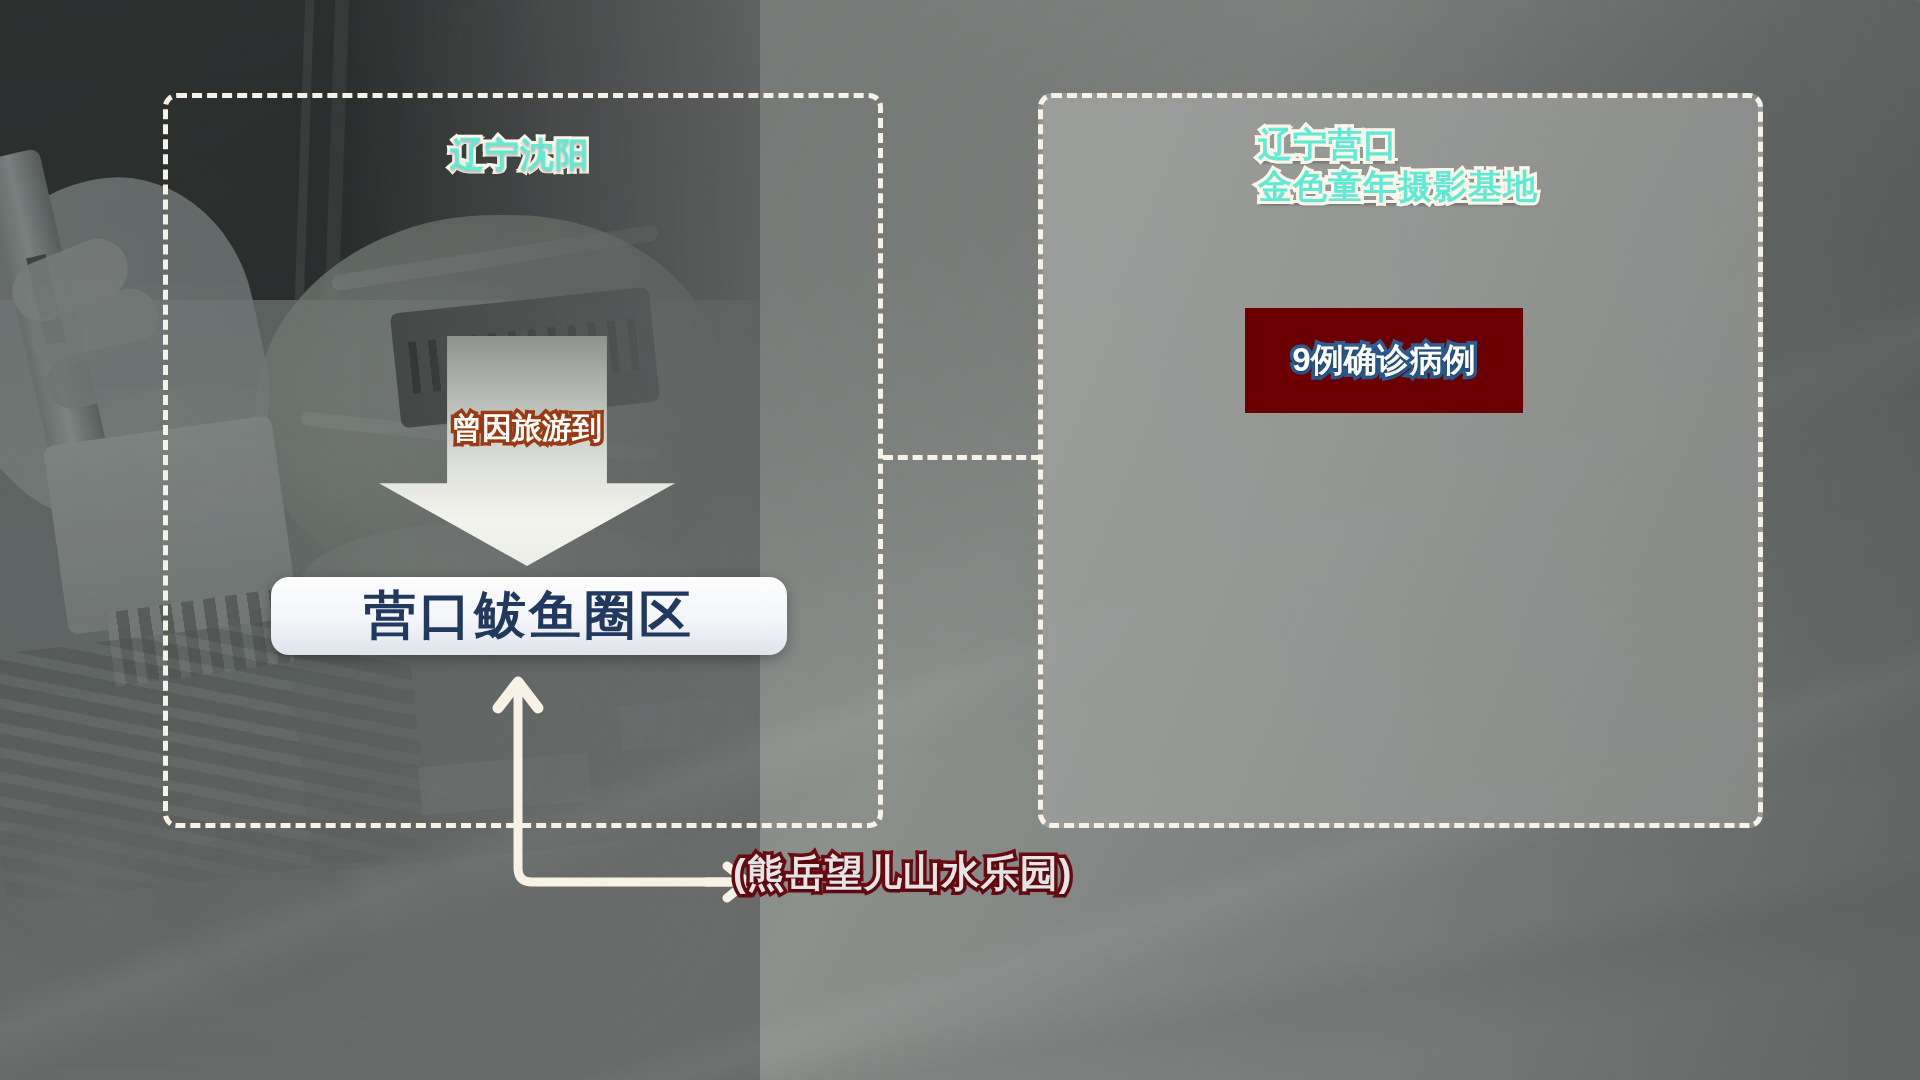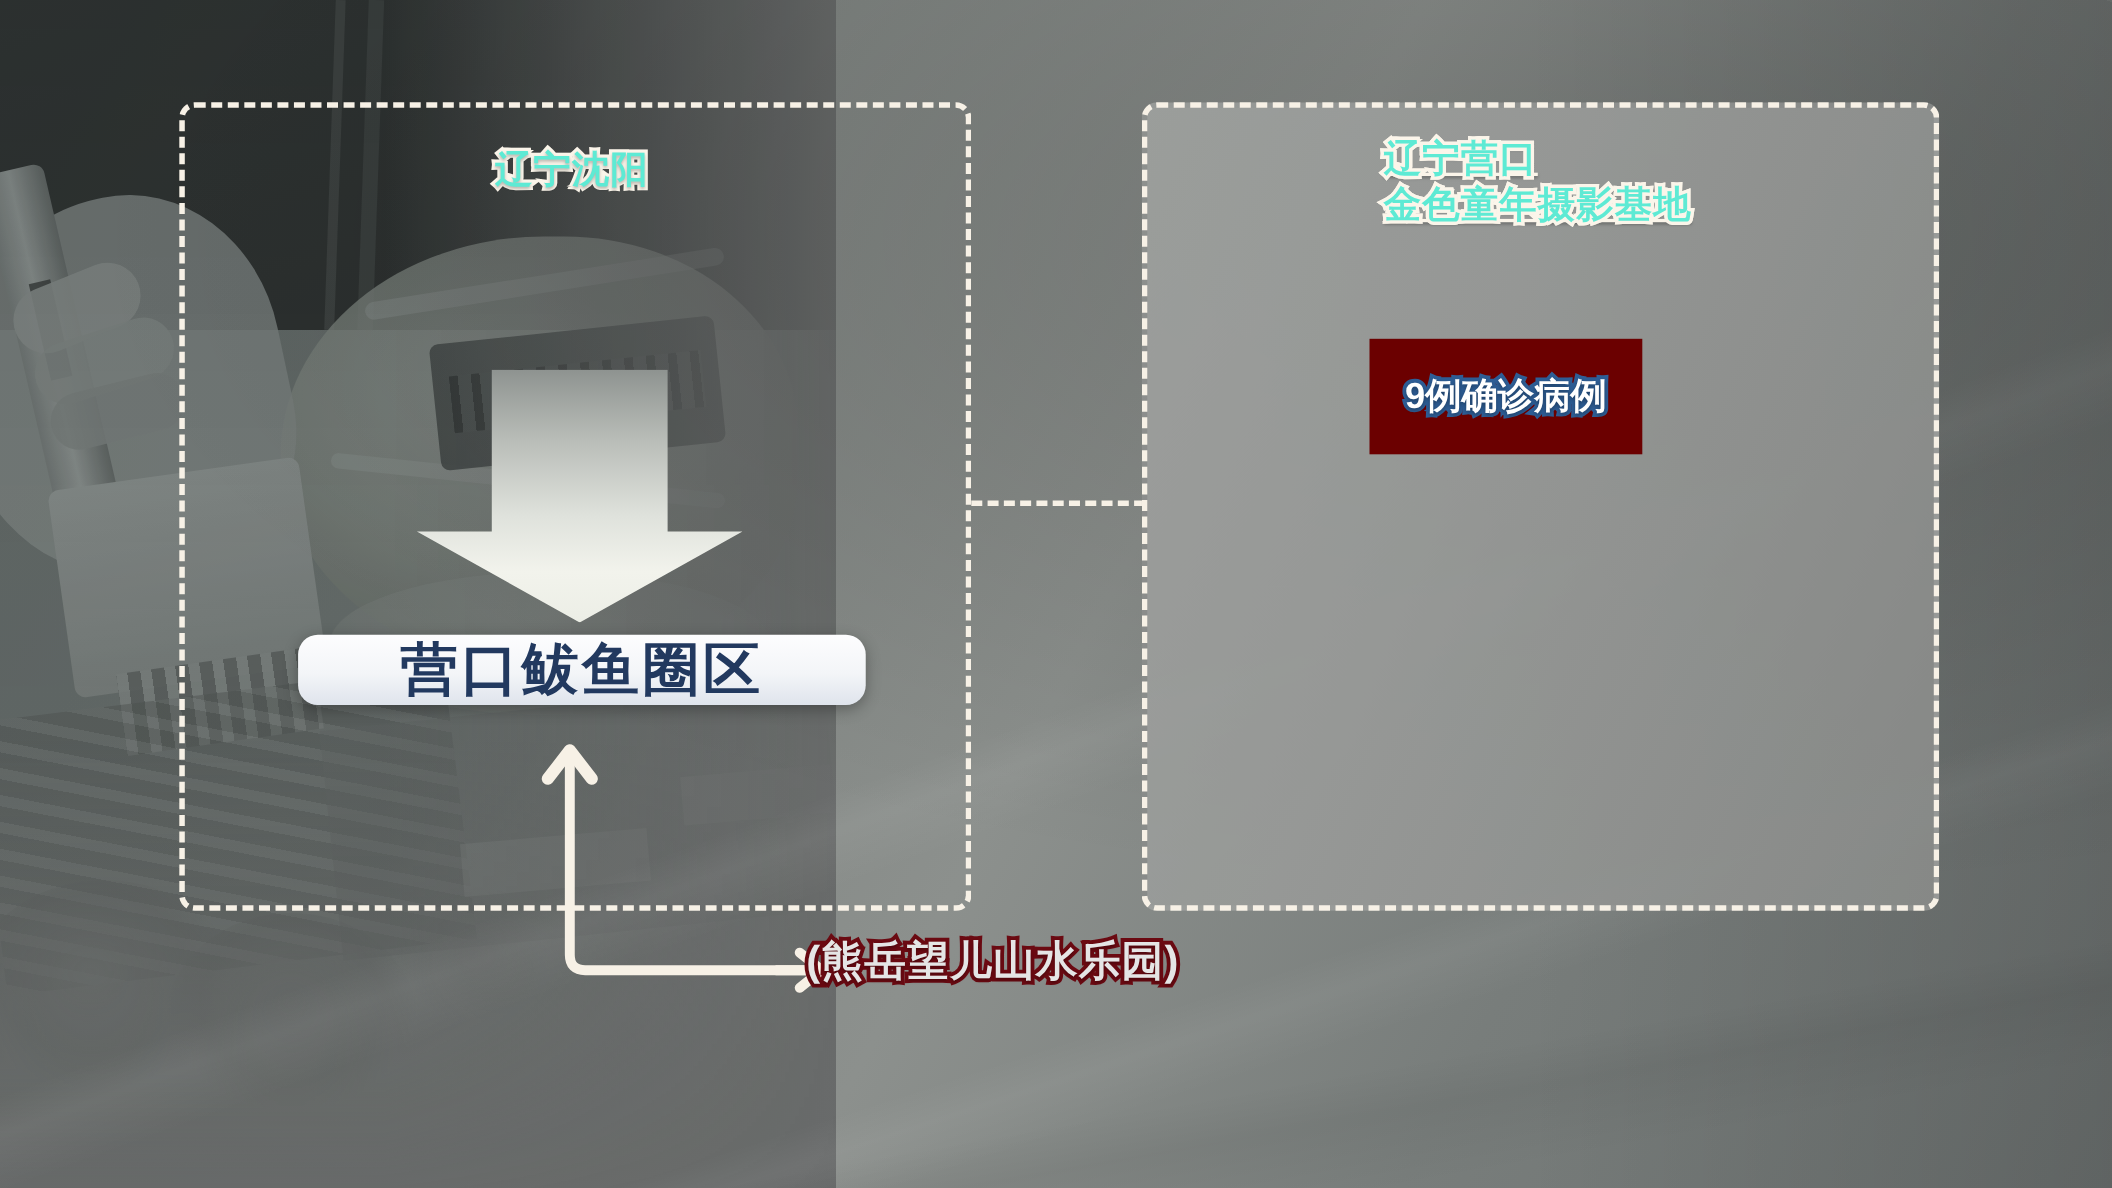--- a/index.html
+++ b/index.html
@@ -121,21 +121,21 @@
   }
   .case-text{
     color:#FFFFFF;
     font-size:33px;font-weight:bold;line-height:1.28;
     white-space:pre-line;
     -webkit-text-stroke:7px #2E5E96;
     paint-order:stroke fill;
     text-shadow:0 2px 4px rgba(0,0,0,.35);
   }
   #box-shenyang-cases{left:383px;top:221px;width:294px;height:100px;background:#6B0000;justify-content:center;}
-  #box-yingkou-cases{left:1245px;top:308px;width:248px;height:105px;background:#6B0000;justify-content:center;}
+  #box-yingkou-cases{left:1245px;top:308px;width:278px;height:105px;background:#6B0000;justify-content:center;}
   #box-yingkou-asymp{left:1240px;top:521px;width:296px;height:98px;background:#E4700C;justify-content:flex-start;padding-left:14px;}
 
   
   #down-arrow{
     position:absolute;left:379px;top:336px;width:296px;height:230px;
     background:linear-gradient(180deg,#8e9390 0%,#b9bdb8 28%,#dfe2dc 58%,#f2f3ec 80%,#eceee6 100%);
     clip-path:polygon(23% 0%,77% 0%,77% 64%,100% 64%,50% 100%,0% 64%,23% 64%);
   }
   #arrow-line1{
     position:absolute;left:379px;top:350px;width:296px;
@@ -147,21 +147,21 @@
   #arrow-line2{
     position:absolute;left:379px;top:408px;width:296px;
     text-align:center;
     color:#FFFFFF;font-size:30px;font-weight:bold;
     -webkit-text-stroke:7px #9B3A12;
     paint-order:stroke fill;
   }
 
   
   #dest-pill{
-    position:absolute;left:271px;top:577px;width:516px;height:64px;
+    position:absolute;left:271px;top:577px;width:516px;height:78px;
     background:linear-gradient(180deg,#FDFDFE 0%,#F3F5F8 55%,#DFE4EC 100%);
     border-radius:18px;
     box-shadow:0 4px 14px rgba(0,0,0,.3);
     display:flex;align-items:center;justify-content:center;
   }
   #dest-pill-label{
     color:#22395F;font-size:52px;font-weight:bold;letter-spacing:3px;
   }
 
   
@@ -211,20 +211,21 @@
   </div>
   <div class="bg-streak"></div>
   <div class="bg-vig"></div>
 
   <div class="panel" id="panel-left"></div>
 
   <div class="title-gold" id="title-left">辽宁沈阳</div>
 
 
   <div id="down-arrow"></div>
+  <div id="arrow-line2">曾因旅游到</div>
 
   <div id="dest-pill">
     <span id="dest-pill-label">营口鲅鱼圈区</span>
   </div>
 
   <svg id="elbow" viewBox="0 0 270 260">
     <path d="M 270 222 L 62 222 Q 48 222 48 208 L 48 30" fill="none" stroke="#F7F1E6" stroke-width="9" stroke-linecap="round" stroke-linejoin="round"></path>
     <path d="M 28 48 L 48 22 L 68 48" fill="none" stroke="#F7F1E6" stroke-width="11" stroke-linecap="round" stroke-linejoin="round"></path>
   </svg>
   <svg style="position:absolute;left:705px;top:860px;width:50px;height:44px;" viewBox="0 0 50 44">

